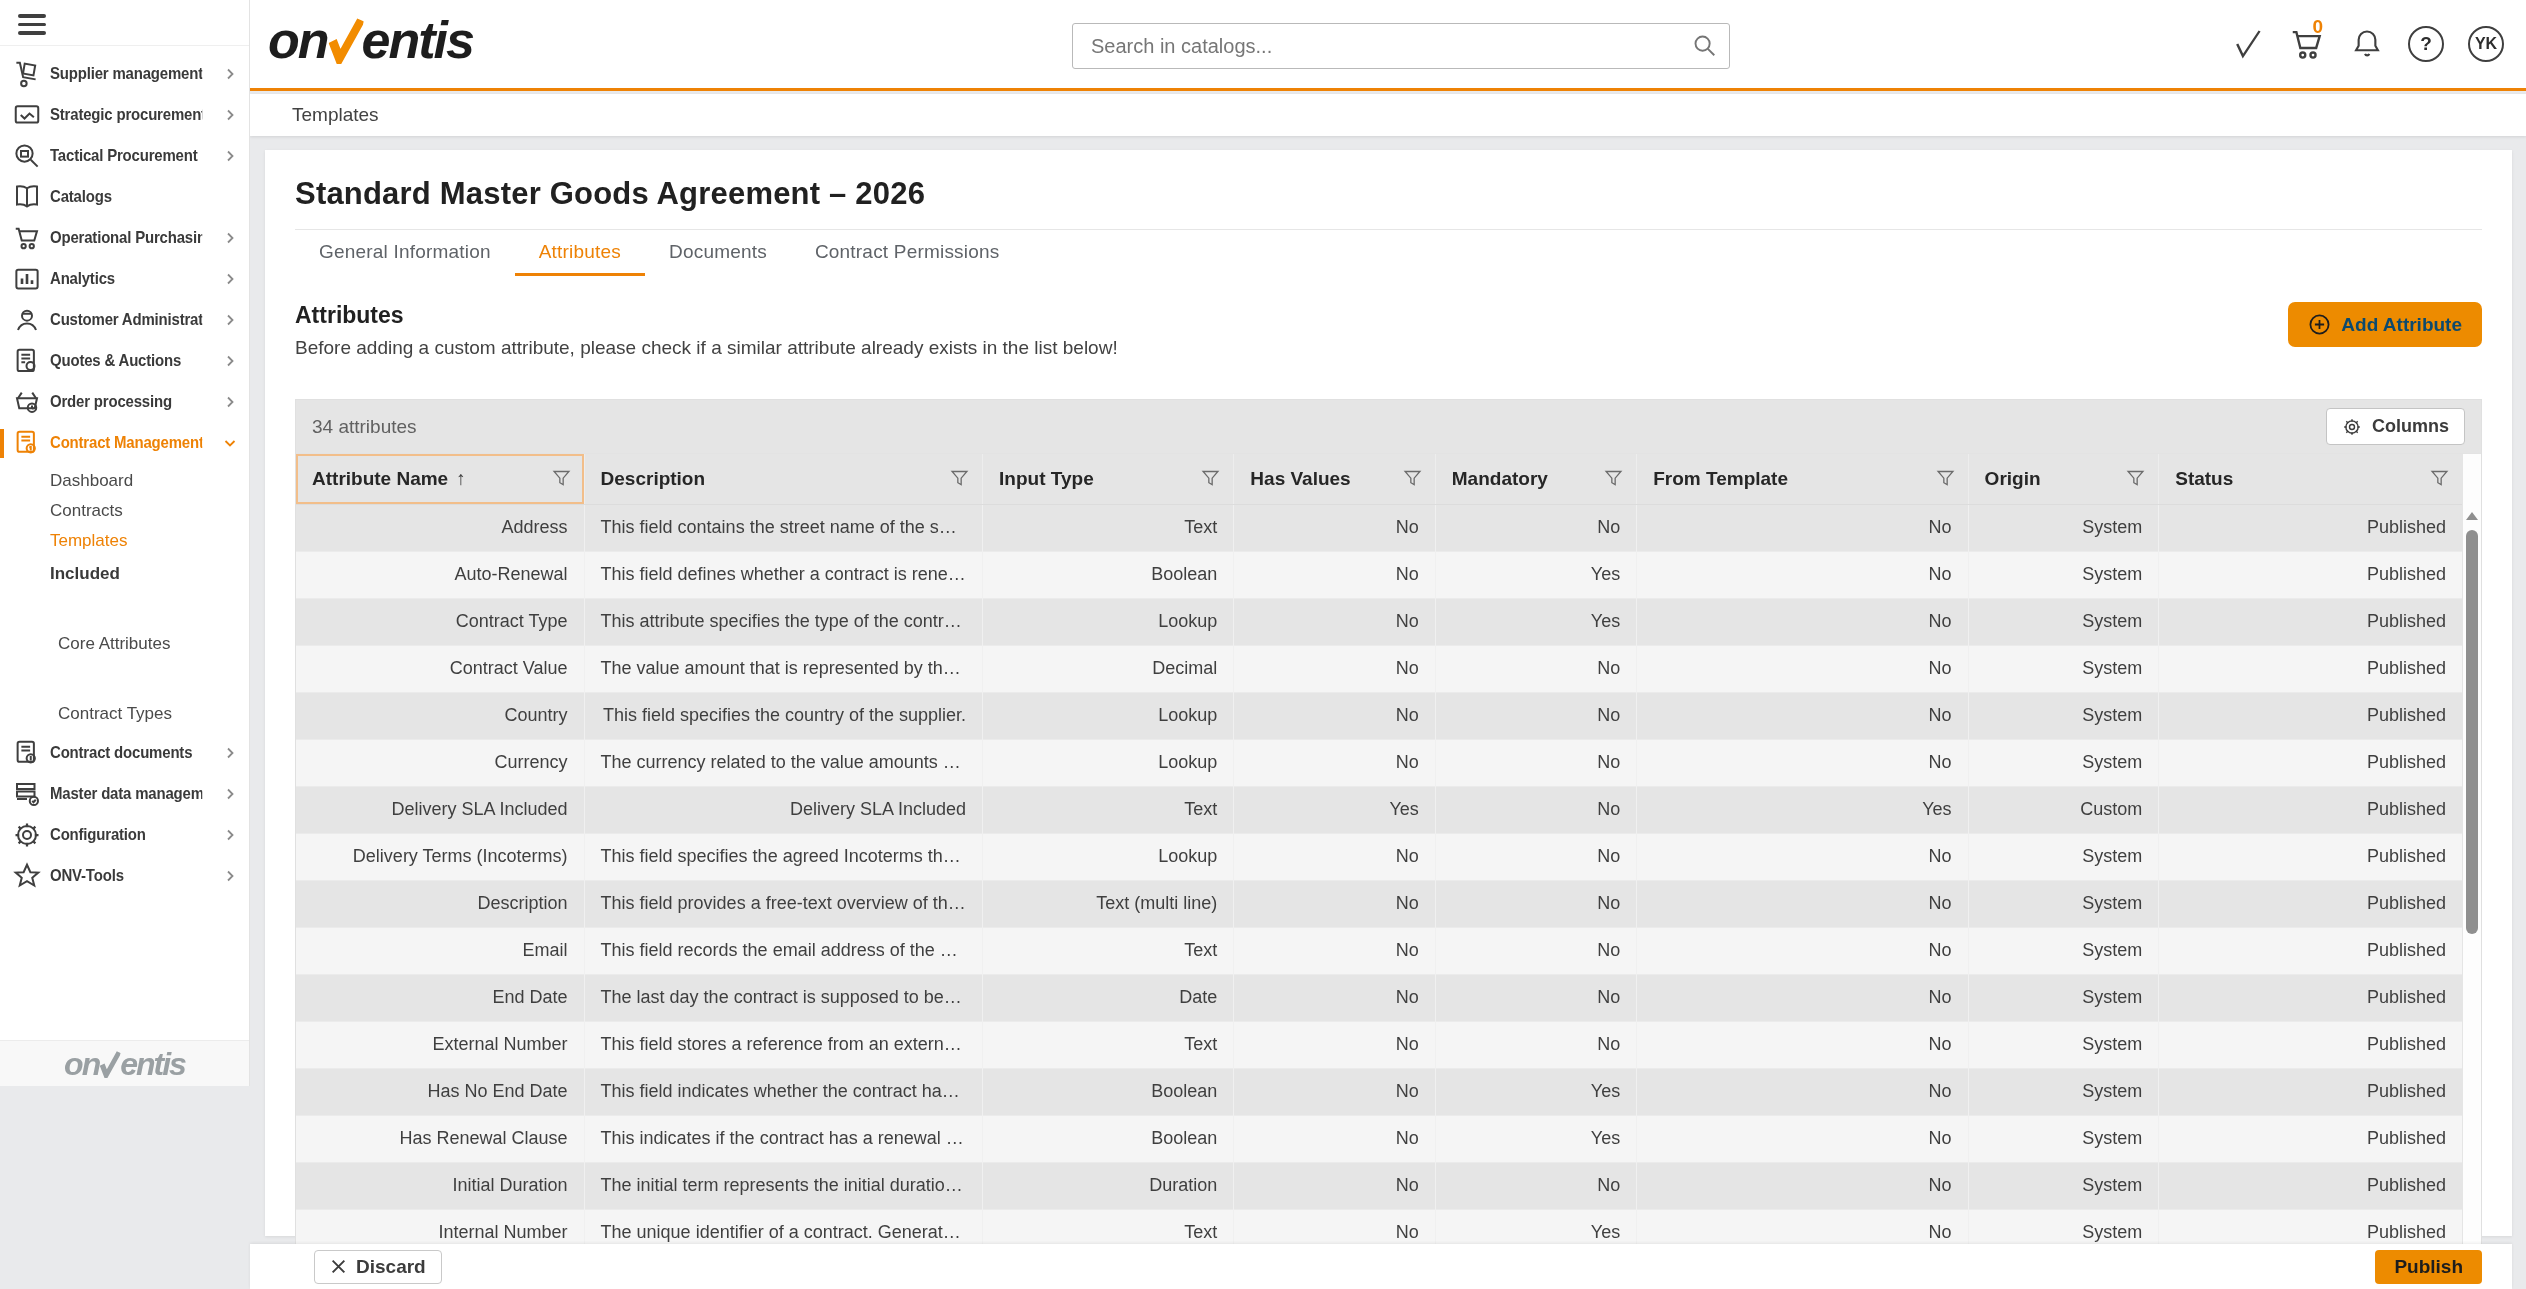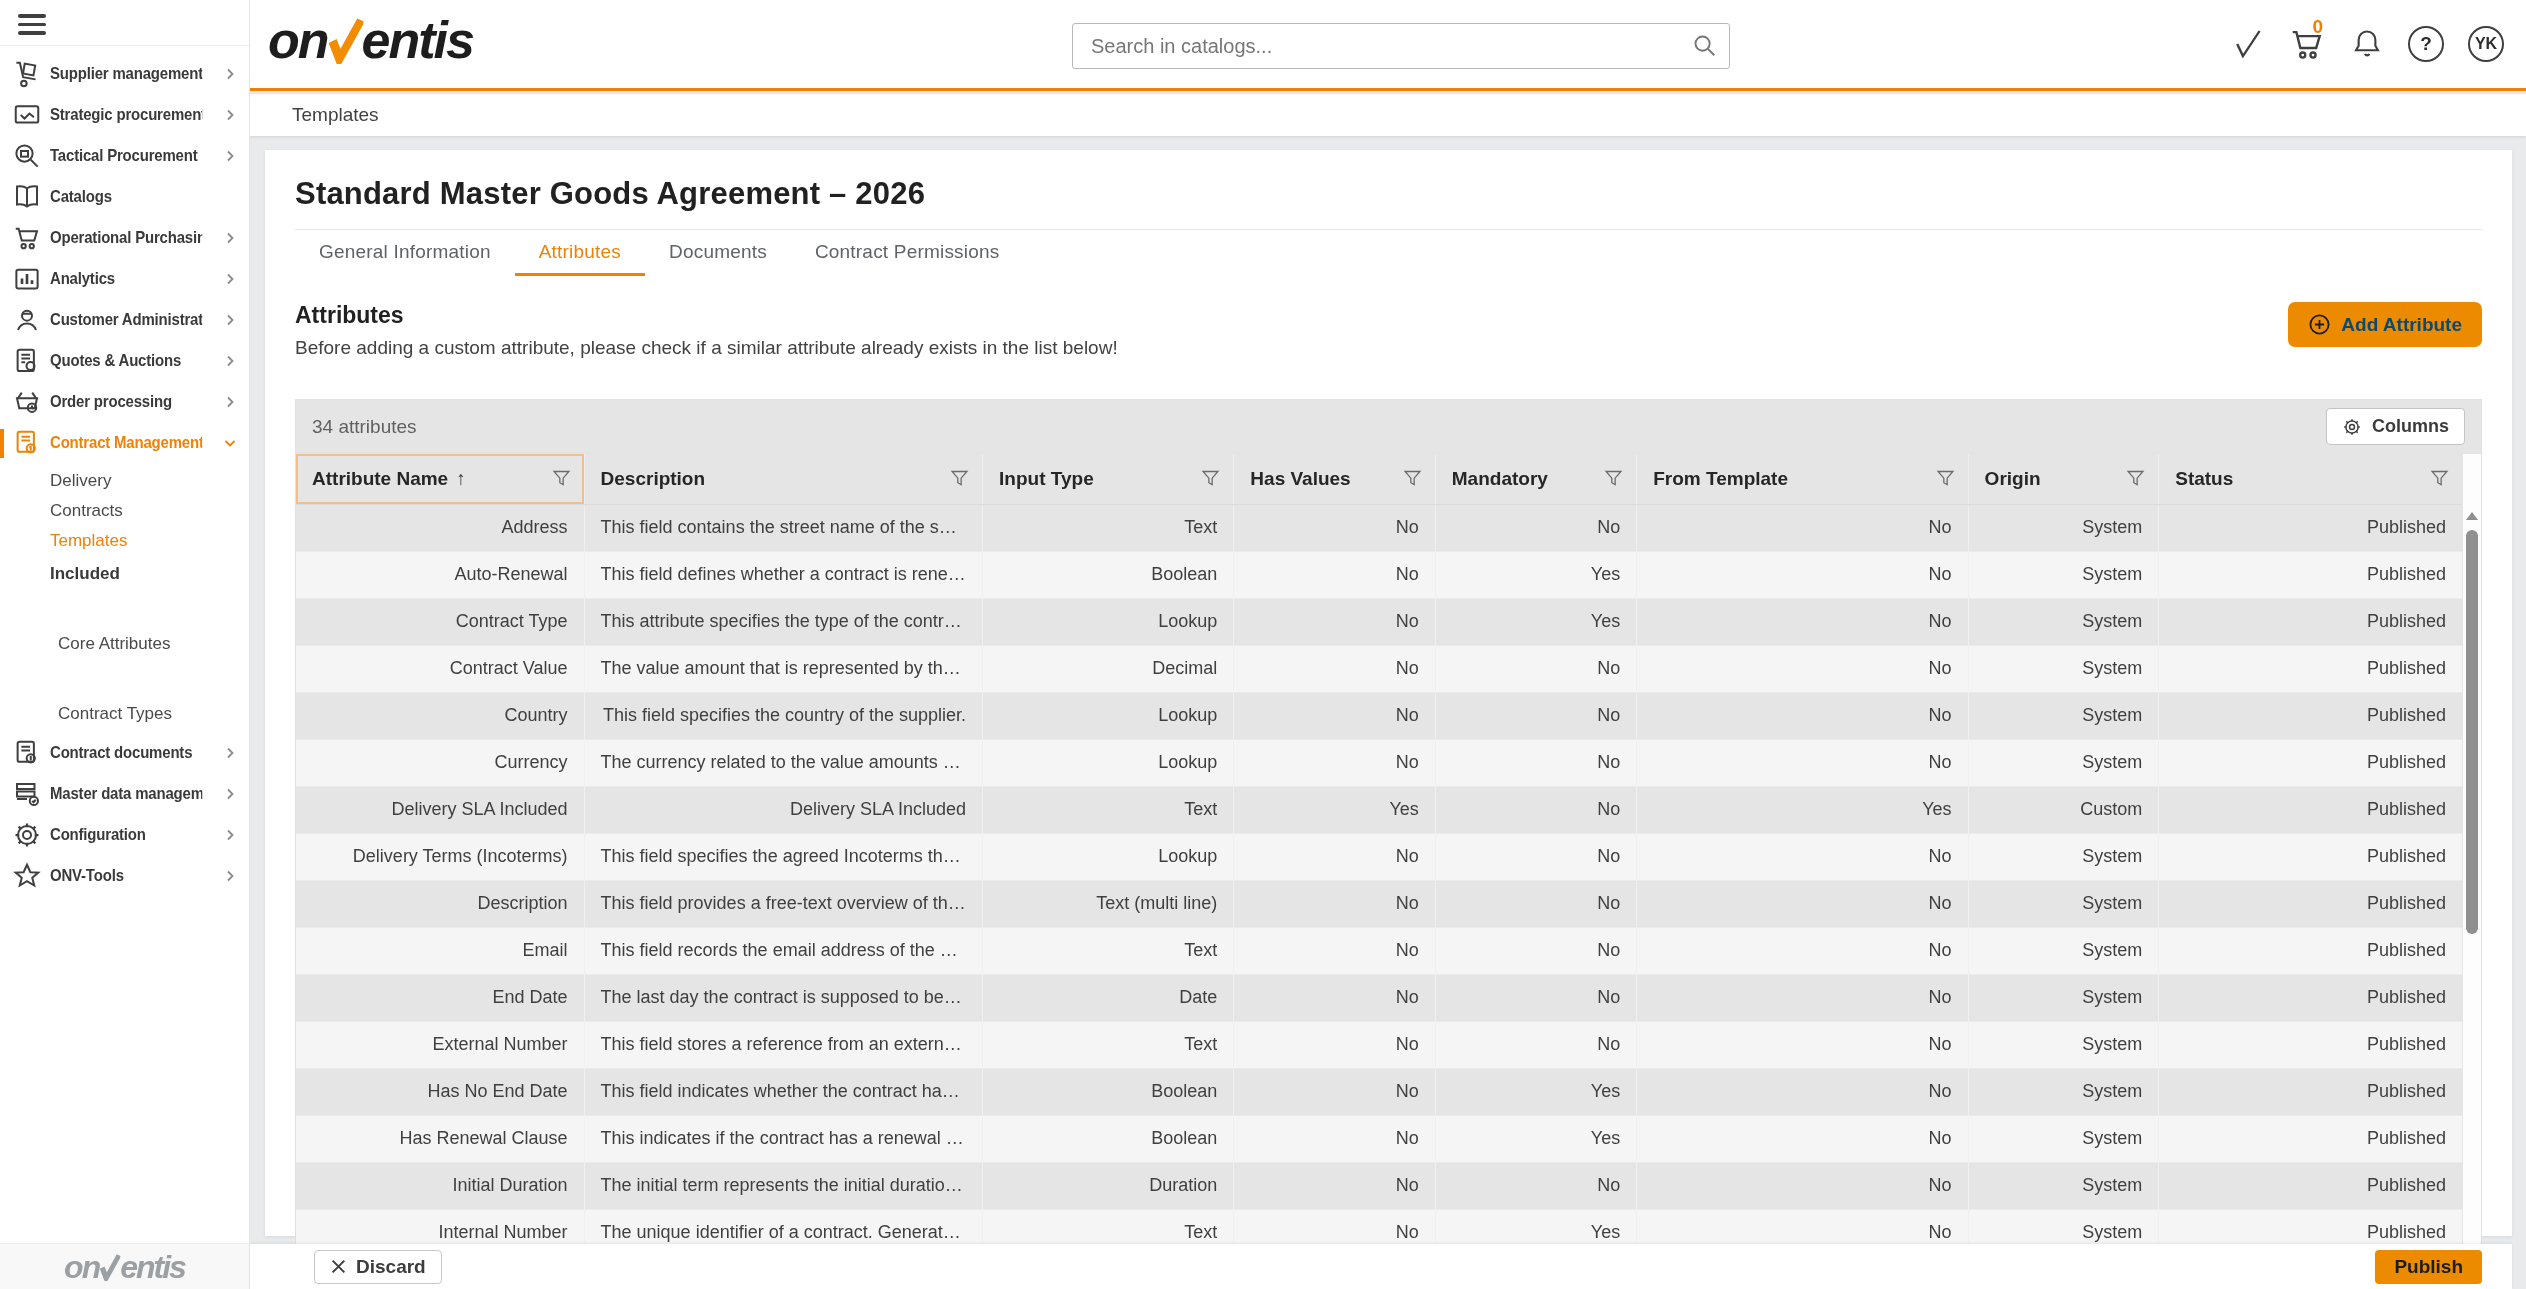--- a/index.html
+++ b/index.html
@@ -8,21 +8,21 @@
     font-family: "Liberation Sans", sans-serif;
     background: #e9eaec;
     position: relative;
     overflow: hidden;
     color: #3f3f3f;
   }
   svg { display: block; }
 
   
   .sidebar {
-    position: absolute; left: 0; top: 0; width: 250px; height: 1289px;
+    position: absolute; left: 0; top: 0; width: 250px; height: 1086px;
     background: #fff; border-right: 1px solid #e3e3e3; z-index: 6;
   }
   .hamburger { margin: 14px 0 10px 18px; cursor: pointer; width: 30px; }
   .hamburger i { display: block; width: 28px; height: 3.5px; background: #3f3f3f; border-radius: 2px; margin-bottom: 5px; }
   .hamburger i:last-child { margin-bottom: 0; }
   .side-divider { border-bottom: 1px solid #efefef; }
   .nav { padding-top: 8px; }
   .nav-item {
     display: flex; align-items: center; height: 41px; padding: 0 8px 0 10px;
     cursor: pointer; color: #3a3a3a; position: relative;
@@ -316,21 +316,21 @@
         </span>
       <span class="nlabel">Contract Management</span>
       <span class="chev">
           <svg width="14" height="14" viewBox="0 0 14 14" fill="none" stroke="#ee8205" stroke-width="1.8">
             <path d="M2.5 5l4.5 4.5L11.5 5"></path>
           </svg>
         </span>
     </div>
 
     <div class="subnav">
-      <div class="subnav-item">Delivery</div>
+      <div class="subnav-item">Dashboard</div>
       <div class="subnav-item">Contracts</div>
       <div class="subnav-item active">Templates</div>
       <div class="subnav-group">Included</div>
       <div class="subnav-item lvl2">Core Attributes</div>
       <div class="subnav-item lvl2">Contract Types</div>
     </div>
 
     <div class="nav-item">
       <span class="nicon">
           <svg class="mono" width="30" height="30" viewBox="0 0 24 24" fill="none" stroke="#3f3f3f" stroke-width="1.6">

